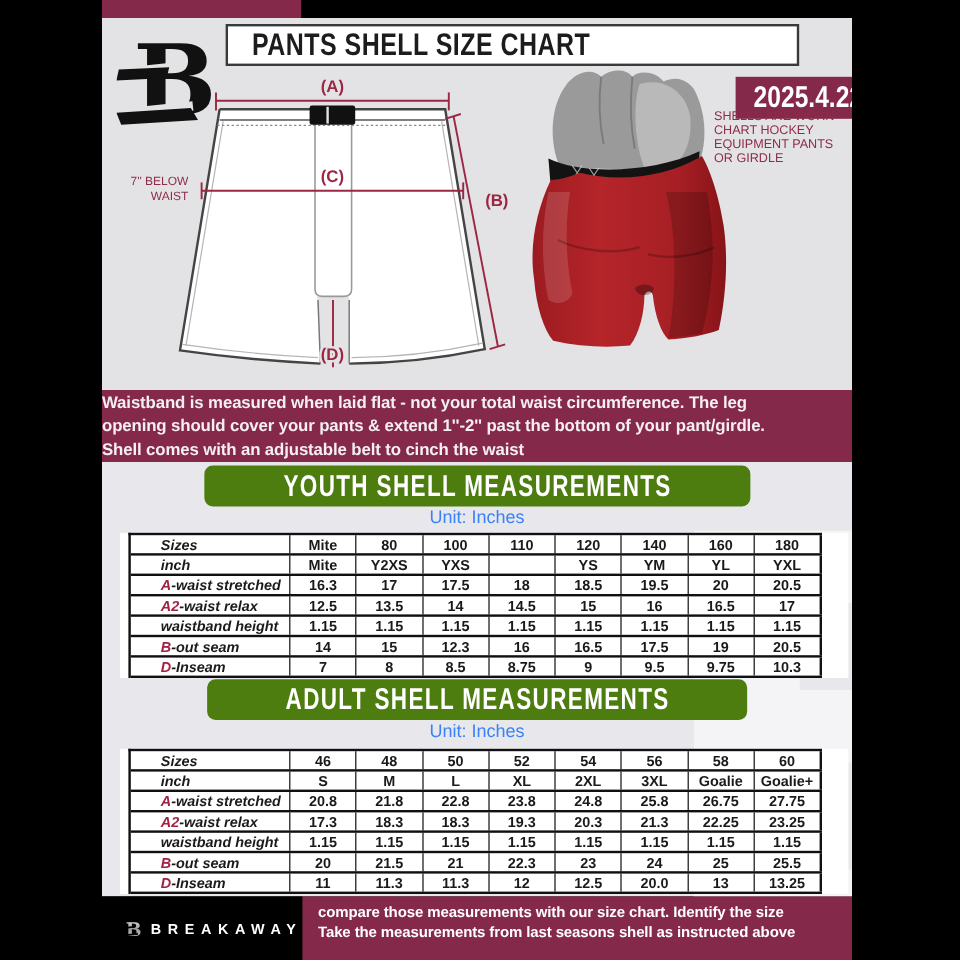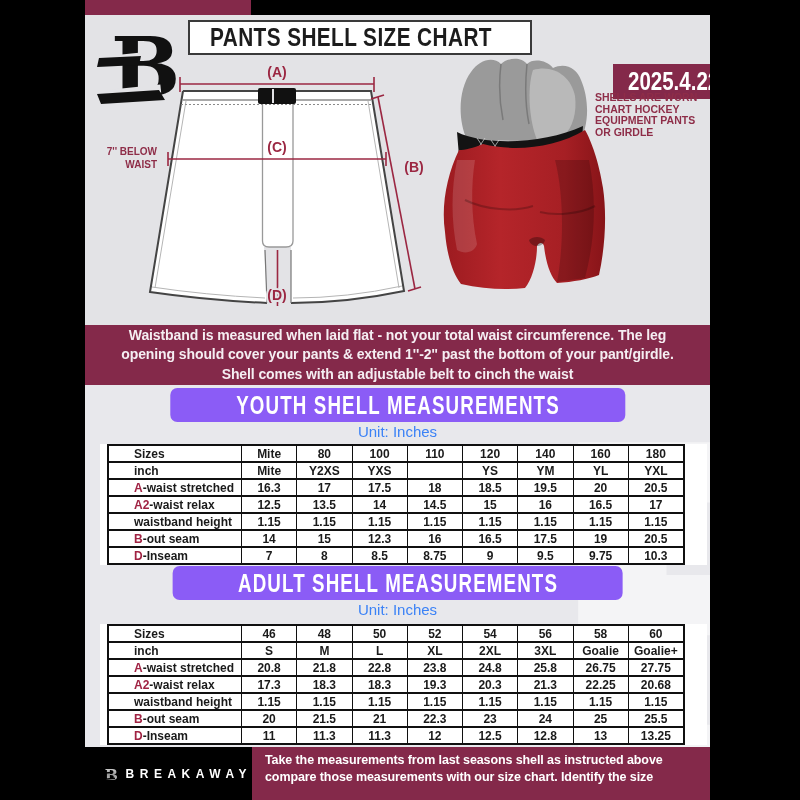--- a/index.html
+++ b/index.html
@@ -2,46 +2,46 @@
 <html style="--maroon: #84294a; --accent_letter: #a02343; --pants_red: #ad2026; --bg_gray: #e5e5e8; --banner_black: #0a0a0a;"><head>
 <meta charset="utf-8">
 <style>
   html,body{margin:0;padding:0;}
   body{width:800px;height:800px;background:#000;position:relative;font-family:"Liberation Sans",sans-serif;overflow:hidden;}
   .content{position:absolute;left:85px;top:0;width:625px;height:800px;overflow:hidden;background:#000;}
   .upper-bg{position:absolute;left:0;top:15px;width:625px;height:310px;background:#e3e3e6;z-index:0;}
   .lower-bg{position:absolute;left:0;top:385px;width:625px;height:362px;background:#e8e8ec;z-index:0;}
   .watermark{position:absolute;left:450px;top:388px;font:700 470px "DejaVu Sans",sans-serif;line-height:470px;color:rgba(255,255,255,.5);z-index:1;}
   .top-strip{position:absolute;left:0;top:0;width:166px;height:15px;background:var(--maroon);z-index:2;}
-  .title-box{position:absolute;left:103px;top:20px;width:344px;height:35px;background:#fff;border:2px solid #3a3a3a;box-sizing:border-box;z-index:3;display:flex;align-items:flex-end;padding-left:20px;}
+  .title-box{position:absolute;left:103px;top:20px;width:478px;height:35px;background:#fff;border:2px solid #3a3a3a;box-sizing:border-box;z-index:3;display:flex;align-items:flex-end;padding-left:20px;}
   .title-box .t{font-size:26px;font-weight:700;color:#1c1c1c;letter-spacing:.5px;transform:scaleX(.8);transform-origin:left center;white-space:nowrap;}
   .date-box{position:absolute;left:528px;top:20px;width:122px;height:35px;background:var(--maroon);z-index:3;display:flex;align-items:center;justify-content:center;margin-top:44px;}
   .date-box .t{font-size:25px;font-weight:700;color:#fff;transform:scaleX(.82);white-space:nowrap;}
   .logo{position:absolute;left:12px;top:16px;z-index:3;}
   .diagram-svg{position:absolute;left:0;top:0;width:625px;height:325px;z-index:2;}
-  .note{position:absolute;z-index:3;font-weight:700;color:#8e2d48;}
+  .note{position:absolute;z-index:3;font-weight:400;color:#8e2d48;}
   .shell-note{left:510px;top:92px;width:130px;font-size:10.5px;line-height:11.5px;}
   .below-waist-note{left:8px;top:145px;width:64px;font-size:10px;line-height:13px;text-align:right;}
-  .info-banner{position:absolute;left:0;top:325px;width:625px;height:60px;background:var(--maroon);z-index:2;display:flex;flex-direction:column;align-items:center;justify-content:center;}
+  .info-banner{position:absolute;left:0;top:325px;width:625px;height:60px;background:var(--maroon);z-index:2;display:flex;flex-direction:column;align-items:flex-start;justify-content:center;}
   .info-banner div{color:#f5eef2;font-size:14px;font-weight:700;line-height:19.5px;white-space:nowrap;letter-spacing:-.1px;}
-  .section-banner{position:absolute;left:50%;transform:translateX(-50%);width:auto;height:34px;background:#8b5cf6;border-radius:7px;z-index:2;display:flex;align-items:center;justify-content:flex-end;padding:0 12px;}
+  .section-banner{position:absolute;left:50%;transform:translateX(-50%);width:auto;height:34px;background:#4d7c0f;border-radius:7px;z-index:2;display:flex;align-items:center;justify-content:flex-end;padding:0 12px;}
   .section-banner .t{color:#fff;font-size:25px;font-weight:700;letter-spacing:1.5px;transform:scaleX(.75);white-space:nowrap;}
   .youth-banner{top:388px;}
   .adult-banner{top:566px;}
   .unit-label{position:absolute;left:0;width:625px;text-align:center;font-size:15px;color:#3b82f6;z-index:2;}
   .unit-youth{top:423px;}
   .unit-adult{top:601px;}
   .table-wrap{position:absolute;left:15px;width:607px;background:#fff;z-index:2;}
   .youth-table-wrap{top:444px;}
   .adult-table-wrap{top:624px;}
   .size-table{margin-left:7px;width:578px;border-top:2px solid #101010;border-left:2px solid #101010;box-sizing:border-box;}
   .t-row{display:flex;height:17px;border-bottom:2px solid #101010;box-sizing:border-box;}
   .t-cell{border-right:1px solid #101010;box-sizing:border-box;display:flex;align-items:center;justify-content:center;font-size:12px;font-weight:700;color:#1a1a1a;flex:1;}
   .t-cell.last{border-right:2px solid #101010;}
-  .t-cell.label{flex:0 0 133px;justify-content:flex-start;padding-left:25px;}
+  .t-cell.label{flex:0 0 133px;justify-content:flex-start;padding-left:25px;font-style:italic;}
   .t-cell .accent{color:var(--accent_letter);}
   .footer{position:absolute;left:0;top:747px;width:625px;height:53px;z-index:4;display:flex;}
   .footer-brand{width:167px;background:#000;display:flex;align-items:center;padding-left:18px;box-sizing:border-box;}
   .footer-brand .brand-text{color:#fff;font-size:12px;font-weight:700;letter-spacing:5.5px;margin-left:7px;}
   .footer-note{flex:1;background:var(--maroon);padding:5px 0 0 13px;box-sizing:border-box;}
   .footer-note div{color:#fff;font-size:12.5px;font-weight:700;line-height:16.5px;white-space:nowrap;letter-spacing:-.1px;}
 </style>
 </head>
 <body>
 
@@ -266,21 +266,21 @@
         </div>
         <div class="t-row">
           <div class="t-cell label"><span class="accent">A2</span>-waist relax</div>
           <div class="t-cell">17.3</div>
           <div class="t-cell">18.3</div>
           <div class="t-cell">18.3</div>
           <div class="t-cell">19.3</div>
           <div class="t-cell">20.3</div>
           <div class="t-cell">21.3</div>
           <div class="t-cell">22.25</div>
-          <div class="t-cell last">20.68</div>
+          <div class="t-cell last">23.25</div>
         </div>
         <div class="t-row">
           <div class="t-cell label">waistband height</div>
           <div class="t-cell">1.15</div>
           <div class="t-cell">1.15</div>
           <div class="t-cell">1.15</div>
           <div class="t-cell">1.15</div>
           <div class="t-cell">1.15</div>
           <div class="t-cell">1.15</div>
           <div class="t-cell">1.15</div>
@@ -297,21 +297,21 @@
           <div class="t-cell">25</div>
           <div class="t-cell last">25.5</div>
         </div>
         <div class="t-row">
           <div class="t-cell label"><span class="accent">D</span>-Inseam</div>
           <div class="t-cell">11</div>
           <div class="t-cell">11.3</div>
           <div class="t-cell">11.3</div>
           <div class="t-cell">12</div>
           <div class="t-cell">12.5</div>
-          <div class="t-cell">12.8</div>
+          <div class="t-cell">20.0</div>
           <div class="t-cell">13</div>
           <div class="t-cell last">13.25</div>
         </div>
       </div>
   </div>
 
   <div class="footer">
     <div class="footer-brand">
       <svg width="26" height="30" viewBox="0 0 26 30">
         <defs>
@@ -321,17 +321,17 @@
               <stop offset="1" stop-color="#d7d7d7"></stop>
           </linearGradient>
         </defs>
         <text x="3" y="25" font-family="DejaVu Serif, serif" font-weight="700" font-size="26" fill="url(#silver)">B</text>
         <rect x="-2" y="12" width="16" height="2.4" fill="#000" transform="rotate(-6 6 13)"></rect>
         <rect x="-2" y="22" width="22" height="2.6" fill="#000" transform="rotate(-6 8 23)"></rect>
       </svg>
       <span class="brand-text">BREAKAWAY</span>
     </div>
     <div class="footer-note">
+        <div>compare those measurements  with our size chart. Identify the size</div>
         <div>Take the measurements from last seasons shell as instructed above</div>
-        <div>compare those measurements  with our size chart. Identify the size</div>
       </div>
   </div>
 </div>
 
 </body></html>

